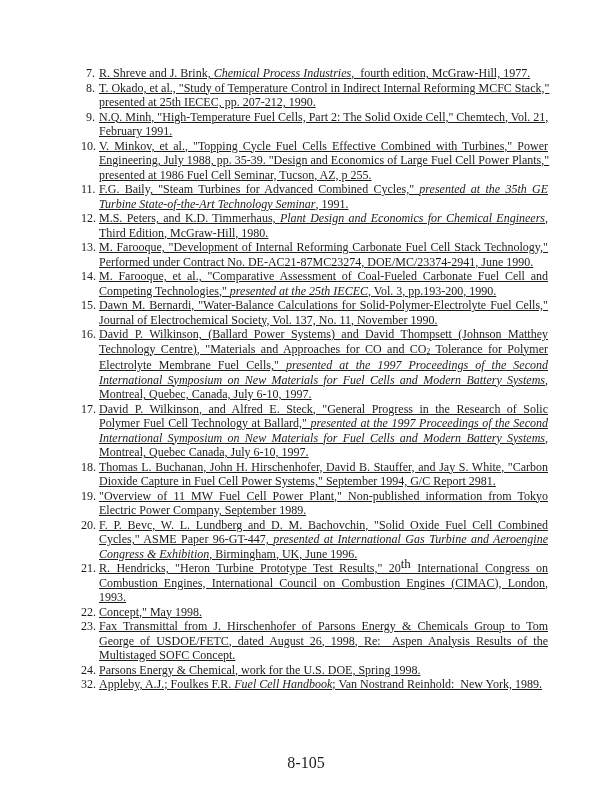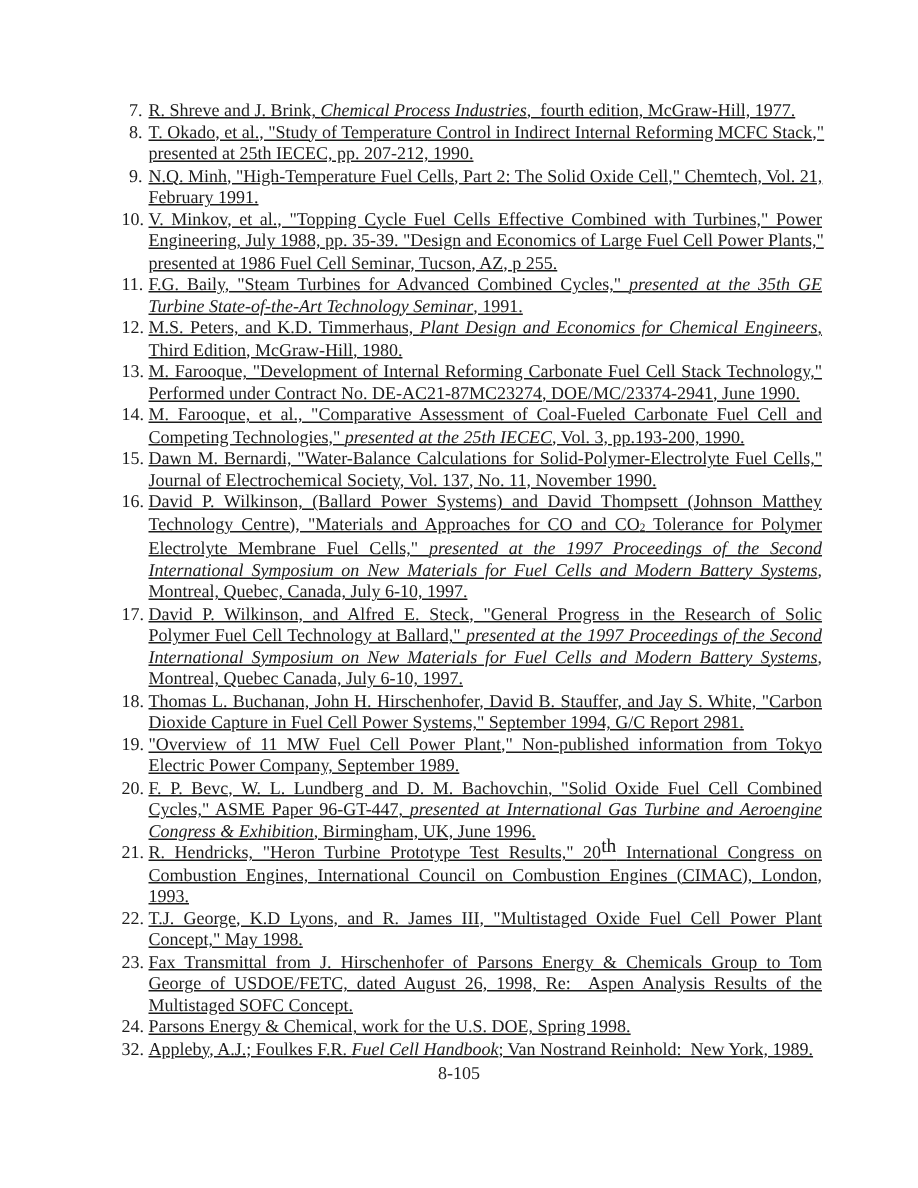--- a/index.html
+++ b/index.html
@@ -49,25 +49,25 @@
     position: relative;
     top: -4.5px;
   }
   .sub {
     font-size: 7.5px;
     position: relative;
     top: 1.5px;
   }
   .footer {
     position: absolute;
-    top: 708px;
+    top: 756px;
     left: 0;
     width: 612px;
     text-align: center;
-    font-size: 12px;
+    font-size: 16px;
     line-height: 14px;
   }
 </style>
 </head>
 <body>
 
 <div class="page">
   <div class="refs">
       <div class="ref">
         <span class="ref-num">7.</span>
@@ -146,21 +146,20 @@
         <div class="ref-line last"><i>Congress &amp; Exhibition</i>, Birmingham, UK, June 1996.</div>
       </div>
       <div class="ref">
         <span class="ref-num">21.</span>
         <div class="ref-line">R. Hendricks, "Heron Turbine Prototype Test Results," 20<span class="sup">th</span> International Congress on</div>
         <div class="ref-line">Combustion Engines, International Council on Combustion Engines (CIMAC), London,</div>
         <div class="ref-line last">1993.</div>
       </div>
       <div class="ref">
         <span class="ref-num">22.</span>
-        <div class="ref-line">T.J. George, K.D Lyons, and R. James III, "Multistaged Oxide Fuel Cell Power Plant</div>
         <div class="ref-line last">Concept," May 1998.</div>
       </div>
       <div class="ref">
         <span class="ref-num">23.</span>
         <div class="ref-line">Fax Transmittal from J. Hirschenhofer of Parsons Energy &amp; Chemicals Group to Tom</div>
         <div class="ref-line">George of USDOE/FETC, dated August 26, 1998, Re:&nbsp; Aspen Analysis Results of the</div>
         <div class="ref-line last">Multistaged SOFC Concept.</div>
       </div>
       <div class="ref">
         <span class="ref-num">24.</span>

